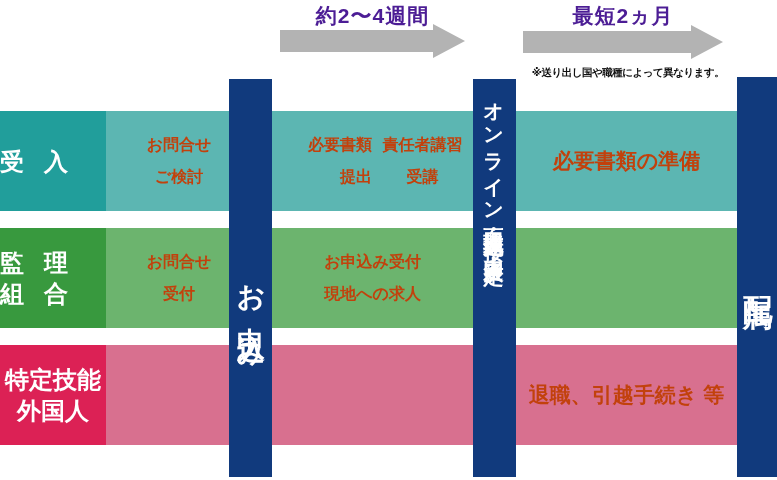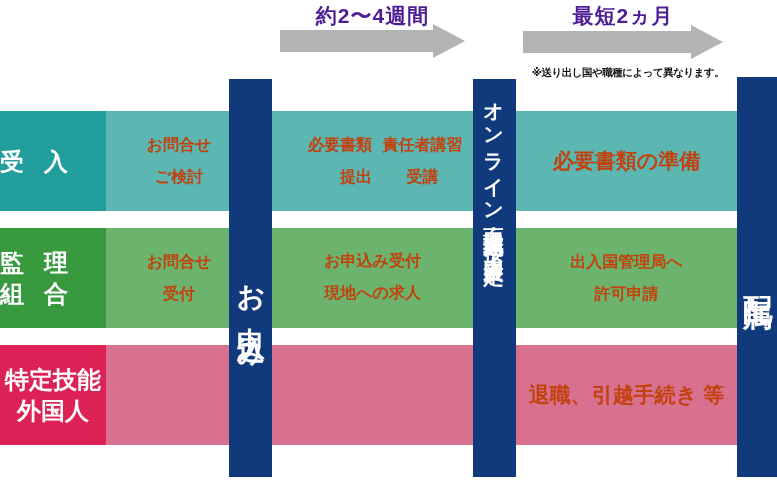--- a/index.html
+++ b/index.html
@@ -51,21 +51,21 @@
     position:absolute; height:100px; z-index:2;
     display:flex; flex-direction:column; align-items:center; justify-content:center;
     color:#c2410c; text-align:center;
   }
   .cell .ln { font-size:16px; line-height:32px; }
   .cell .ln.fs18 { font-size:21px; }
   .r1 { top:111px; } .r2 { top:228px; } .r3 { top:345px; }
   .col-a  { left:129px; width:100px; }
   .col-b1 { left:272px; width:100px;align-items:flex-end; }
   .col-b2 { left:372px; width:101px; }
-  .col-b  { left:272px; width:201px;font-family:Liberation Mono, monospace; }
+  .col-b  { left:272px; width:201px; }
   .col-c  { left:516px; width:221px; }
 
   
   .vbar {
     position:absolute; z-index:3; background:var(--navy,#113a7d);
     display:flex; flex-direction:column; align-items:center;
     box-sizing:border-box;
   }
   .bar-application { left:229px; top:79px; width:43px; height:398px;
     justify-content:center; padding-top:70px; }
@@ -135,24 +135,20 @@
   </div>
 
   <div class="cell r2 col-a">
     <div class="ln">お問合せ</div>
     <div class="ln">受付</div>
   </div>
   <div class="cell r2 col-b">
     <div class="ln">お申込み受付</div>
     <div class="ln">現地への求人</div>
   </div>
-  <div class="cell r2 col-c">
-    <div class="ln">出入国管理局へ</div>
-    <div class="ln">許可申請</div>
-  </div>
 
   <div class="cell r3 col-c">
     <div class="ln fs18">退職、引越手続き 等</div>
   </div>
 
   <div class="vbar bar-application">
     <div class="vtext application">お申込み</div>
   </div>
   <div class="vbar bar-interview">
     <div class="vtext interview">オンライン面接・現地面接</div>

